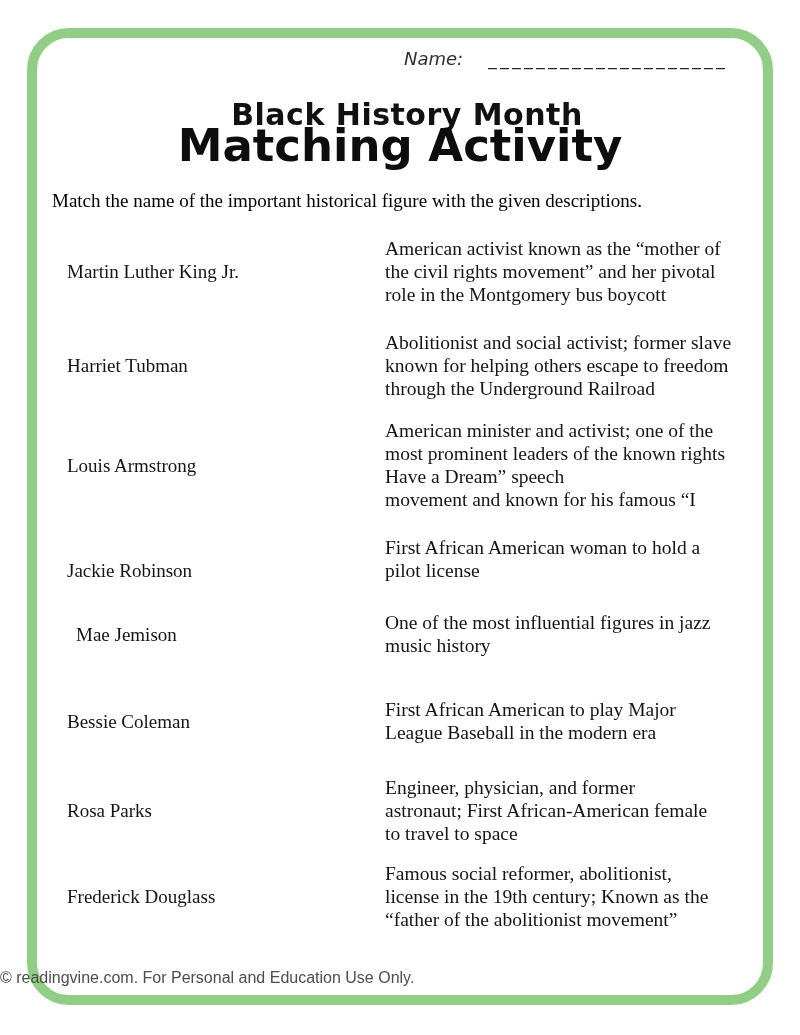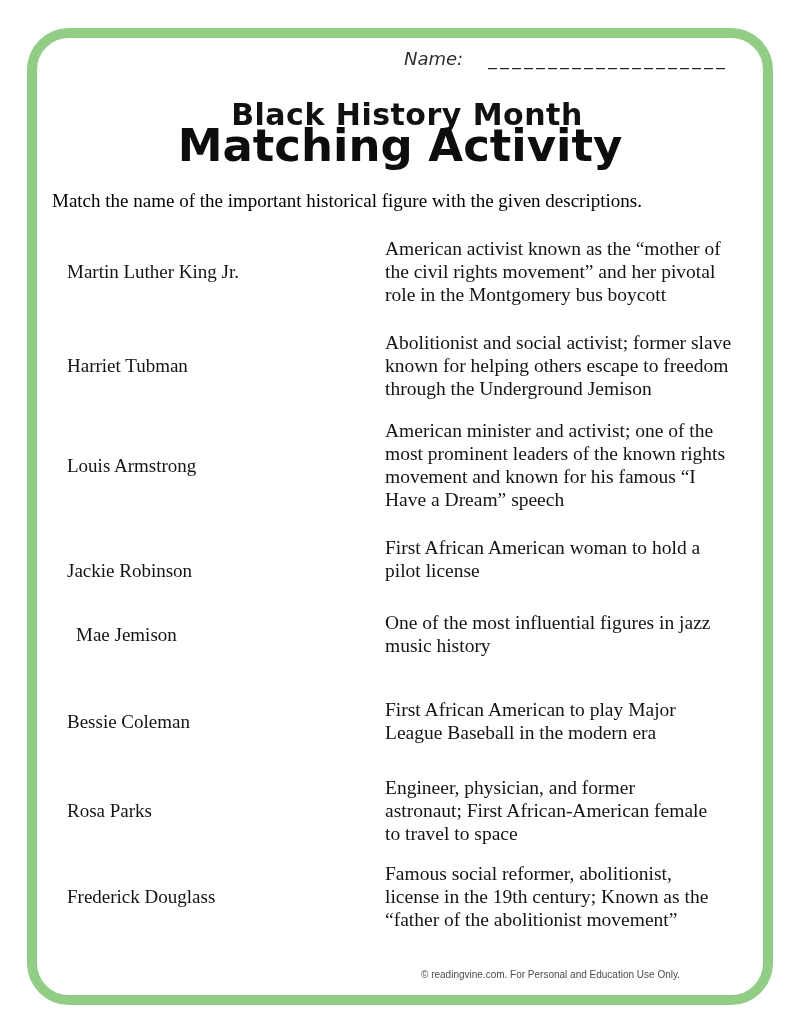--- a/index.html
+++ b/index.html
@@ -60,23 +60,23 @@
   .cell-desc {
     width:374px; flex:0 0 374px;
     font-size:19.5px; line-height:23px; color:#141414;
   }
   .desc-line { white-space:nowrap; }
   .row-0 { top:237px; } .row-1 { top:331px; } .row-2 { top:419px; }
   .row-3 { top:536px; } .row-4 { top:611px; } .row-5 { top:698px; }
   .row-6 { top:776px; } .row-7 { top:862px; }
   .footer {
     position:absolute; top:969px; left:0; width:680px;
-    text-align:right;
+    text-align:left;
     font-family:"Liberation Sans", sans-serif;
-    font-size:10px; color:#4d4d4d;
+    font-size:16px; color:#4d4d4d;
   }
 </style>
 </head>
 <body>
 
 <div class="sheet">
 
   <div class="frame"></div>
 
   <div class="name-row">
@@ -96,31 +96,31 @@
       <div class="desc-line">the civil rights movement” and her pivotal</div>
       <div class="desc-line">role in the Montgomery bus boycott</div>
     </div>
   </div>
 
   <div class="match-row row-1">
     <div class="cell-name">Harriet Tubman</div>
     <div class="cell-desc">
       <div class="desc-line">Abolitionist and social activist; former slave</div>
       <div class="desc-line">known for helping others escape to freedom</div>
-      <div class="desc-line">through the Underground Jemison</div>
+      <div class="desc-line">through the Underground Railroad</div>
     </div>
   </div>
 
   <div class="match-row row-2">
     <div class="cell-name">Louis Armstrong</div>
     <div class="cell-desc">
       <div class="desc-line">American minister and activist; one of the</div>
       <div class="desc-line">most prominent leaders of the known rights</div>
+      <div class="desc-line">Have a Dream” speech</div>
       <div class="desc-line">movement and known for his famous “I</div>
-      <div class="desc-line">Have a Dream” speech</div>
     </div>
   </div>
 
   <div class="match-row row-3 align-top">
     <div class="cell-name">Jackie Robinson</div>
     <div class="cell-desc">
       <div class="desc-line">First African American woman to hold a</div>
       <div class="desc-line">pilot license</div>
     </div>
   </div>

